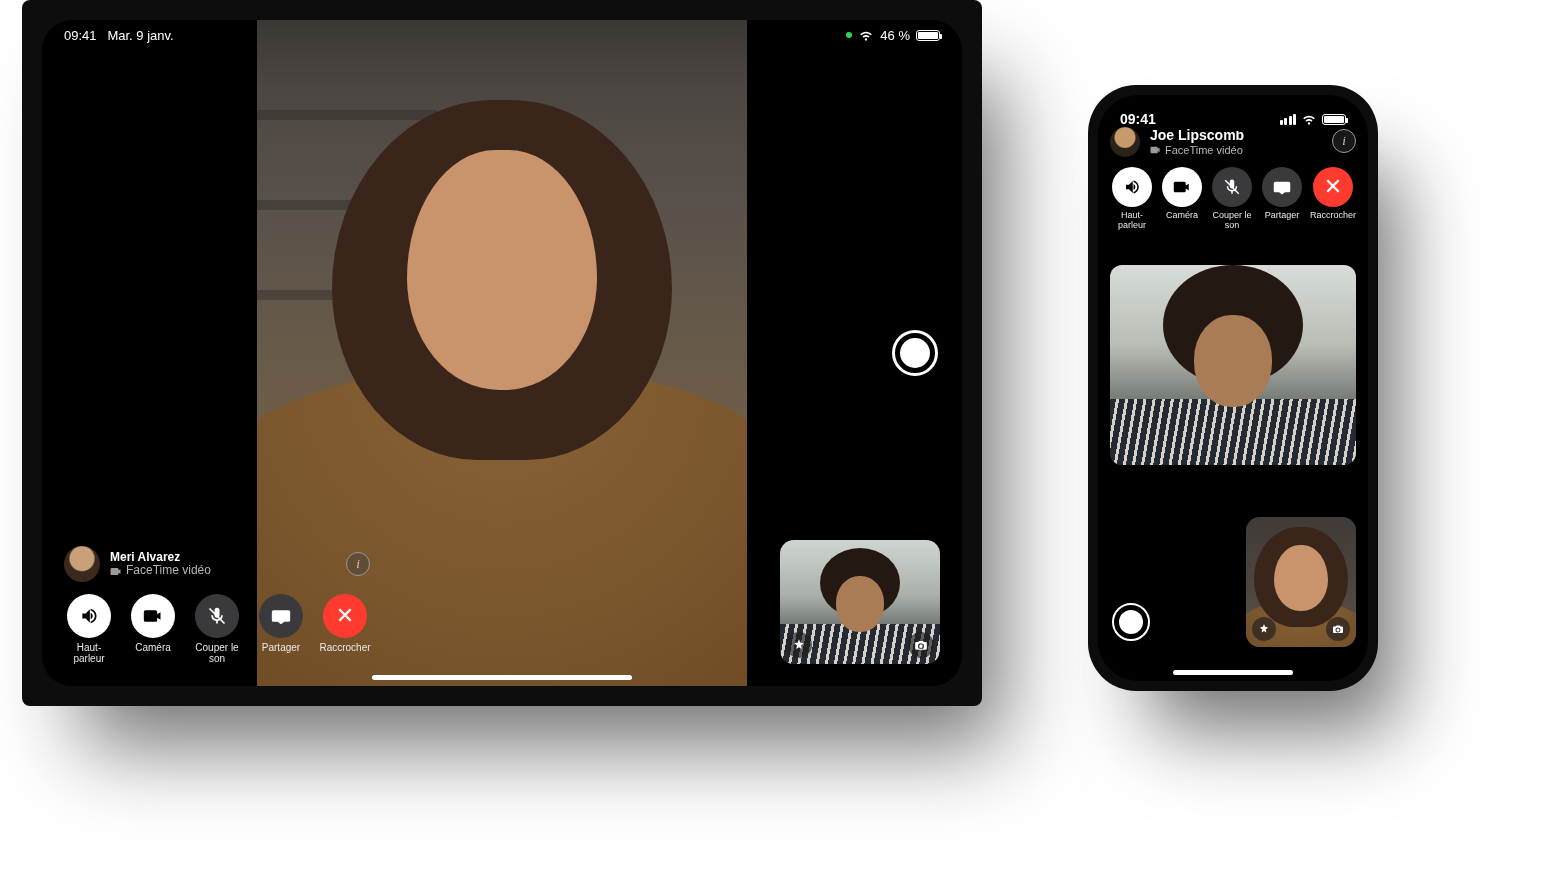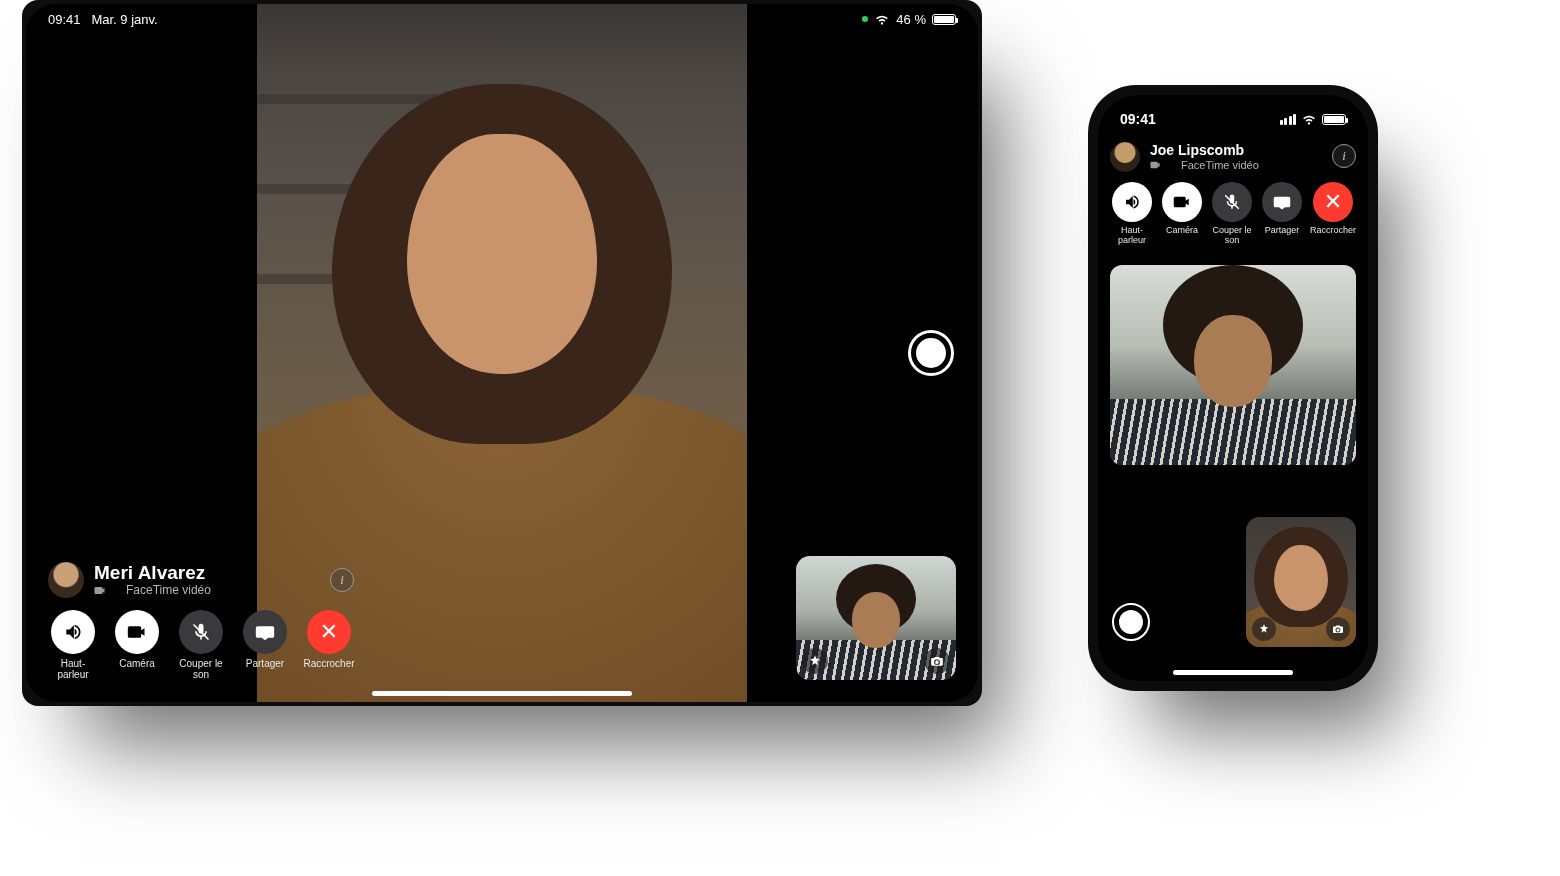--- a/index.html
+++ b/index.html
@@ -13,23 +13,23 @@
   }
 
   
   .ipad {
     position: absolute;
     left: 22px;
     top: 0px;
     width: 960px;
     height: 706px;
     background: #0d0d0d;
-    border-radius: 16px;
+    border-radius: 8px;
     box-shadow: 40px 60px 80px -20px rgba(0,0,0,0.55);
-    padding: 4px;
+    padding: 20px;
   }
   .ipad-screen {
     width: 100%;
     height: 100%;
     background: #000;
     border-radius: 30px;
     position: relative;
     overflow: hidden;
     color: #fff;
   }
@@ -125,22 +125,22 @@
   .call-panel {
     position:absolute; color:#fff;
   }
   .ipad .call-panel { left:22px; bottom:22px; width:310px; }
   .caller-row { display:flex; align-items:center; gap:10px; position:relative; }
   .avatar {
     width:36px; height:36px; border-radius:50%;
     background: radial-gradient(circle at 50% 35%, #caa079 0 40%, #3a2a1d 45% 100%);
     flex:none;
   }
-  .caller-name { font-size:19px; font-weight:600; line-height:1.1;}
-  .caller-sub { font-size:12px; color:#b6b6b8; display:flex; align-items:center; gap:20px; line-height:1.1;}
+  .caller-name { font-size:12px; font-weight:600; line-height:1.1;}
+  .caller-sub { font-size:12px; color:#b6b6b8; display:flex; align-items:center; gap:4px; line-height:1.1;}
   .info-btn {
     width:24px; height:24px; border-radius:50%; border:1.5px solid #9a9a9c;
     color:#c8c8ca; display:flex; align-items:center; justify-content:center;
     font-size:13px; font-style:italic; font-family:Georgia, serif;
     background:rgba(60,60,62,0.4);
   }
   .ipad .info-btn { position:absolute; left:282px; top:6px; }
 
   .btn-row { display:flex; gap:14px; margin-top:12px; }
   .ctl {
@@ -190,21 +190,21 @@
     padding:6px 22px 0; font-size:14px; font-weight:600; z-index:2;
   }
   .iphone-status .right { display:flex; align-items:center; gap:5px; }
   .sigbars { display:flex; align-items:flex-end; gap:1.5px; }
   .sigbars span { width:3px; background:#fff; border-radius:1px;}
   .sigbars span:nth-child(1){height:5px;}
   .sigbars span:nth-child(2){height:7px;}
   .sigbars span:nth-child(3){height:9px;}
   .sigbars span:nth-child(4){height:11px;}
 
-  .iphone .call-panel { left:12px; right:12px; top:47px; }
+  .iphone .call-panel { left:12px; right:12px; top:32px; }
   .iphone .caller-row { padding-right:30px; }
   .iphone .avatar { width:30px; height:30px;
     background: radial-gradient(circle at 50% 35%, #c59b6b 0 40%, #2b2317 45% 100%);
   }
   .iphone .caller-name { font-size:14px; }
   .iphone .caller-sub { font-size:11px; }
   .iphone .info-btn { position:absolute; right:0; top:2px; }
 
   .iphone .btn-row { gap:6px; margin-top:10px; justify-content:space-between; }
   .iphone .ctl { width:48px; font-size:9px; }

